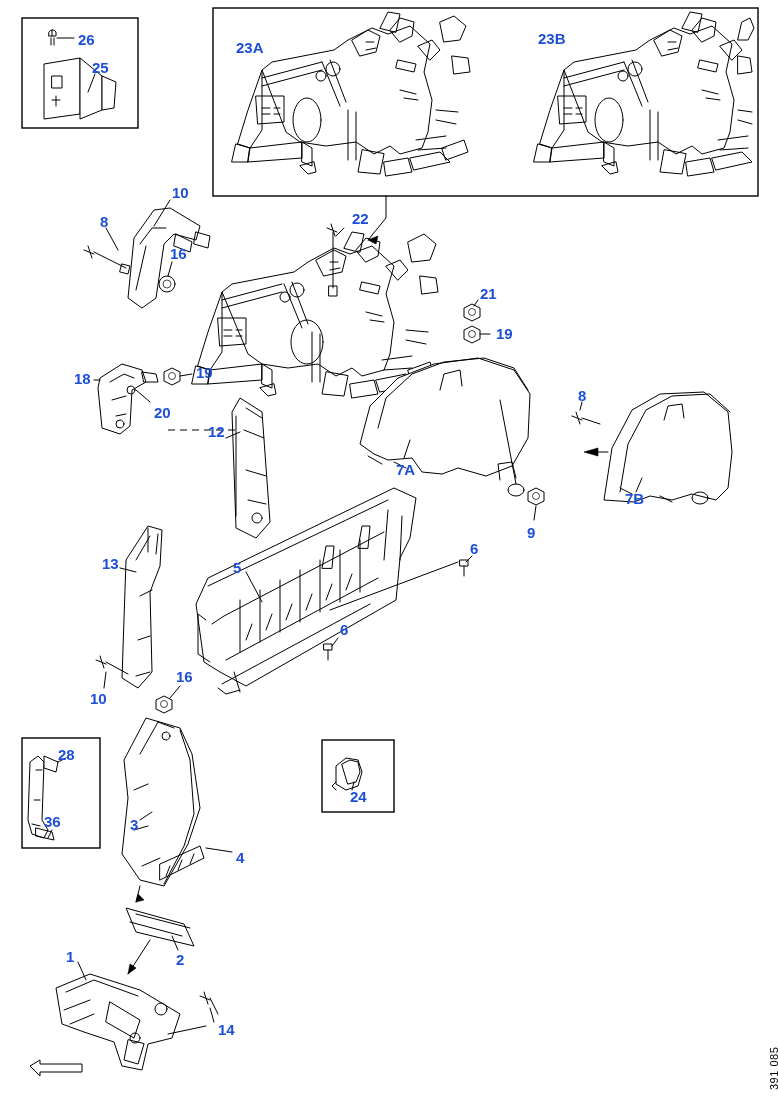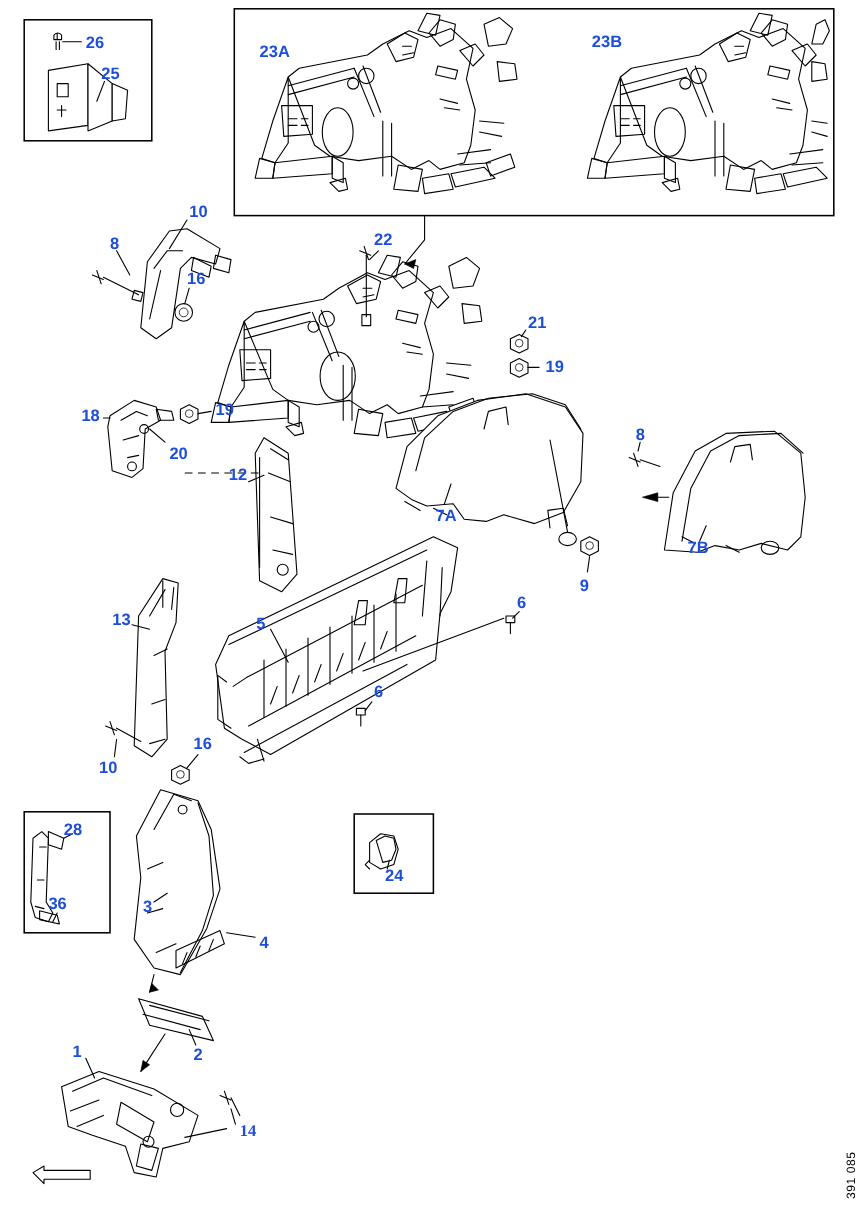--- a/index.html
+++ b/index.html
@@ -411,21 +411,21 @@
     </g>
 
   </svg>
 
   <div class="callout" style="left:78px;  top:32px;">26</div>
   <div class="callout" style="left:92px;  top:60px;">25</div>
   <div class="callout" style="left:236px; top:40px;">23A</div>
   <div class="callout" style="left:538px; top:31px;">23B</div>
   <div class="callout" style="left:172px; top:185px;">10</div>
   <div class="callout" style="left:100px; top:214px;">8</div>
-  <div class="callout" style="left:340px; top:211px;">22</div>
+  <div class="callout" style="left:352px; top:211px;">22</div>
   <div class="callout" style="left:170px; top:246px;">16</div>
   <div class="callout" style="left:480px; top:286px;">21</div>
   <div class="callout" style="left:496px; top:326px;">19</div>
   <div class="callout" style="left:196px; top:365px;">19</div>
   <div class="callout" style="left:74px;  top:371px;">18</div>
   <div class="callout" style="left:154px; top:405px;">20</div>
   <div class="callout" style="left:208px; top:424px;">12</div>
   <div class="callout" style="left:578px; top:388px;">8</div>
   <div class="callout" style="left:396px; top:462px;">7A</div>
   <div class="callout" style="left:625px; top:491px;">7B</div>
@@ -436,17 +436,17 @@
   <div class="callout" style="left:340px; top:622px;">6</div>
   <div class="callout" style="left:90px;  top:691px;">10</div>
   <div class="callout" style="left:176px; top:669px;">16</div>
   <div class="callout" style="left:58px;  top:747px;">28</div>
   <div class="callout" style="left:44px;  top:814px;">36</div>
   <div class="callout" style="left:350px; top:789px;">24</div>
   <div class="callout" style="left:130px; top:817px;">3</div>
   <div class="callout" style="left:236px; top:850px;">4</div>
   <div class="callout" style="left:176px; top:952px;">2</div>
   <div class="callout" style="left:66px;  top:949px;">1</div>
-  <div class="callout" style="left:218px; top:1022px;font-family:Liberation Serif, serif;">14</div>
+  <div class="callout" style="left:218px; top:1022px;">14</div>
 
   <div class="sidecode" style="left:768px; top:1090px;">391 085</div>
 
 </div>
 
 </body></html>

